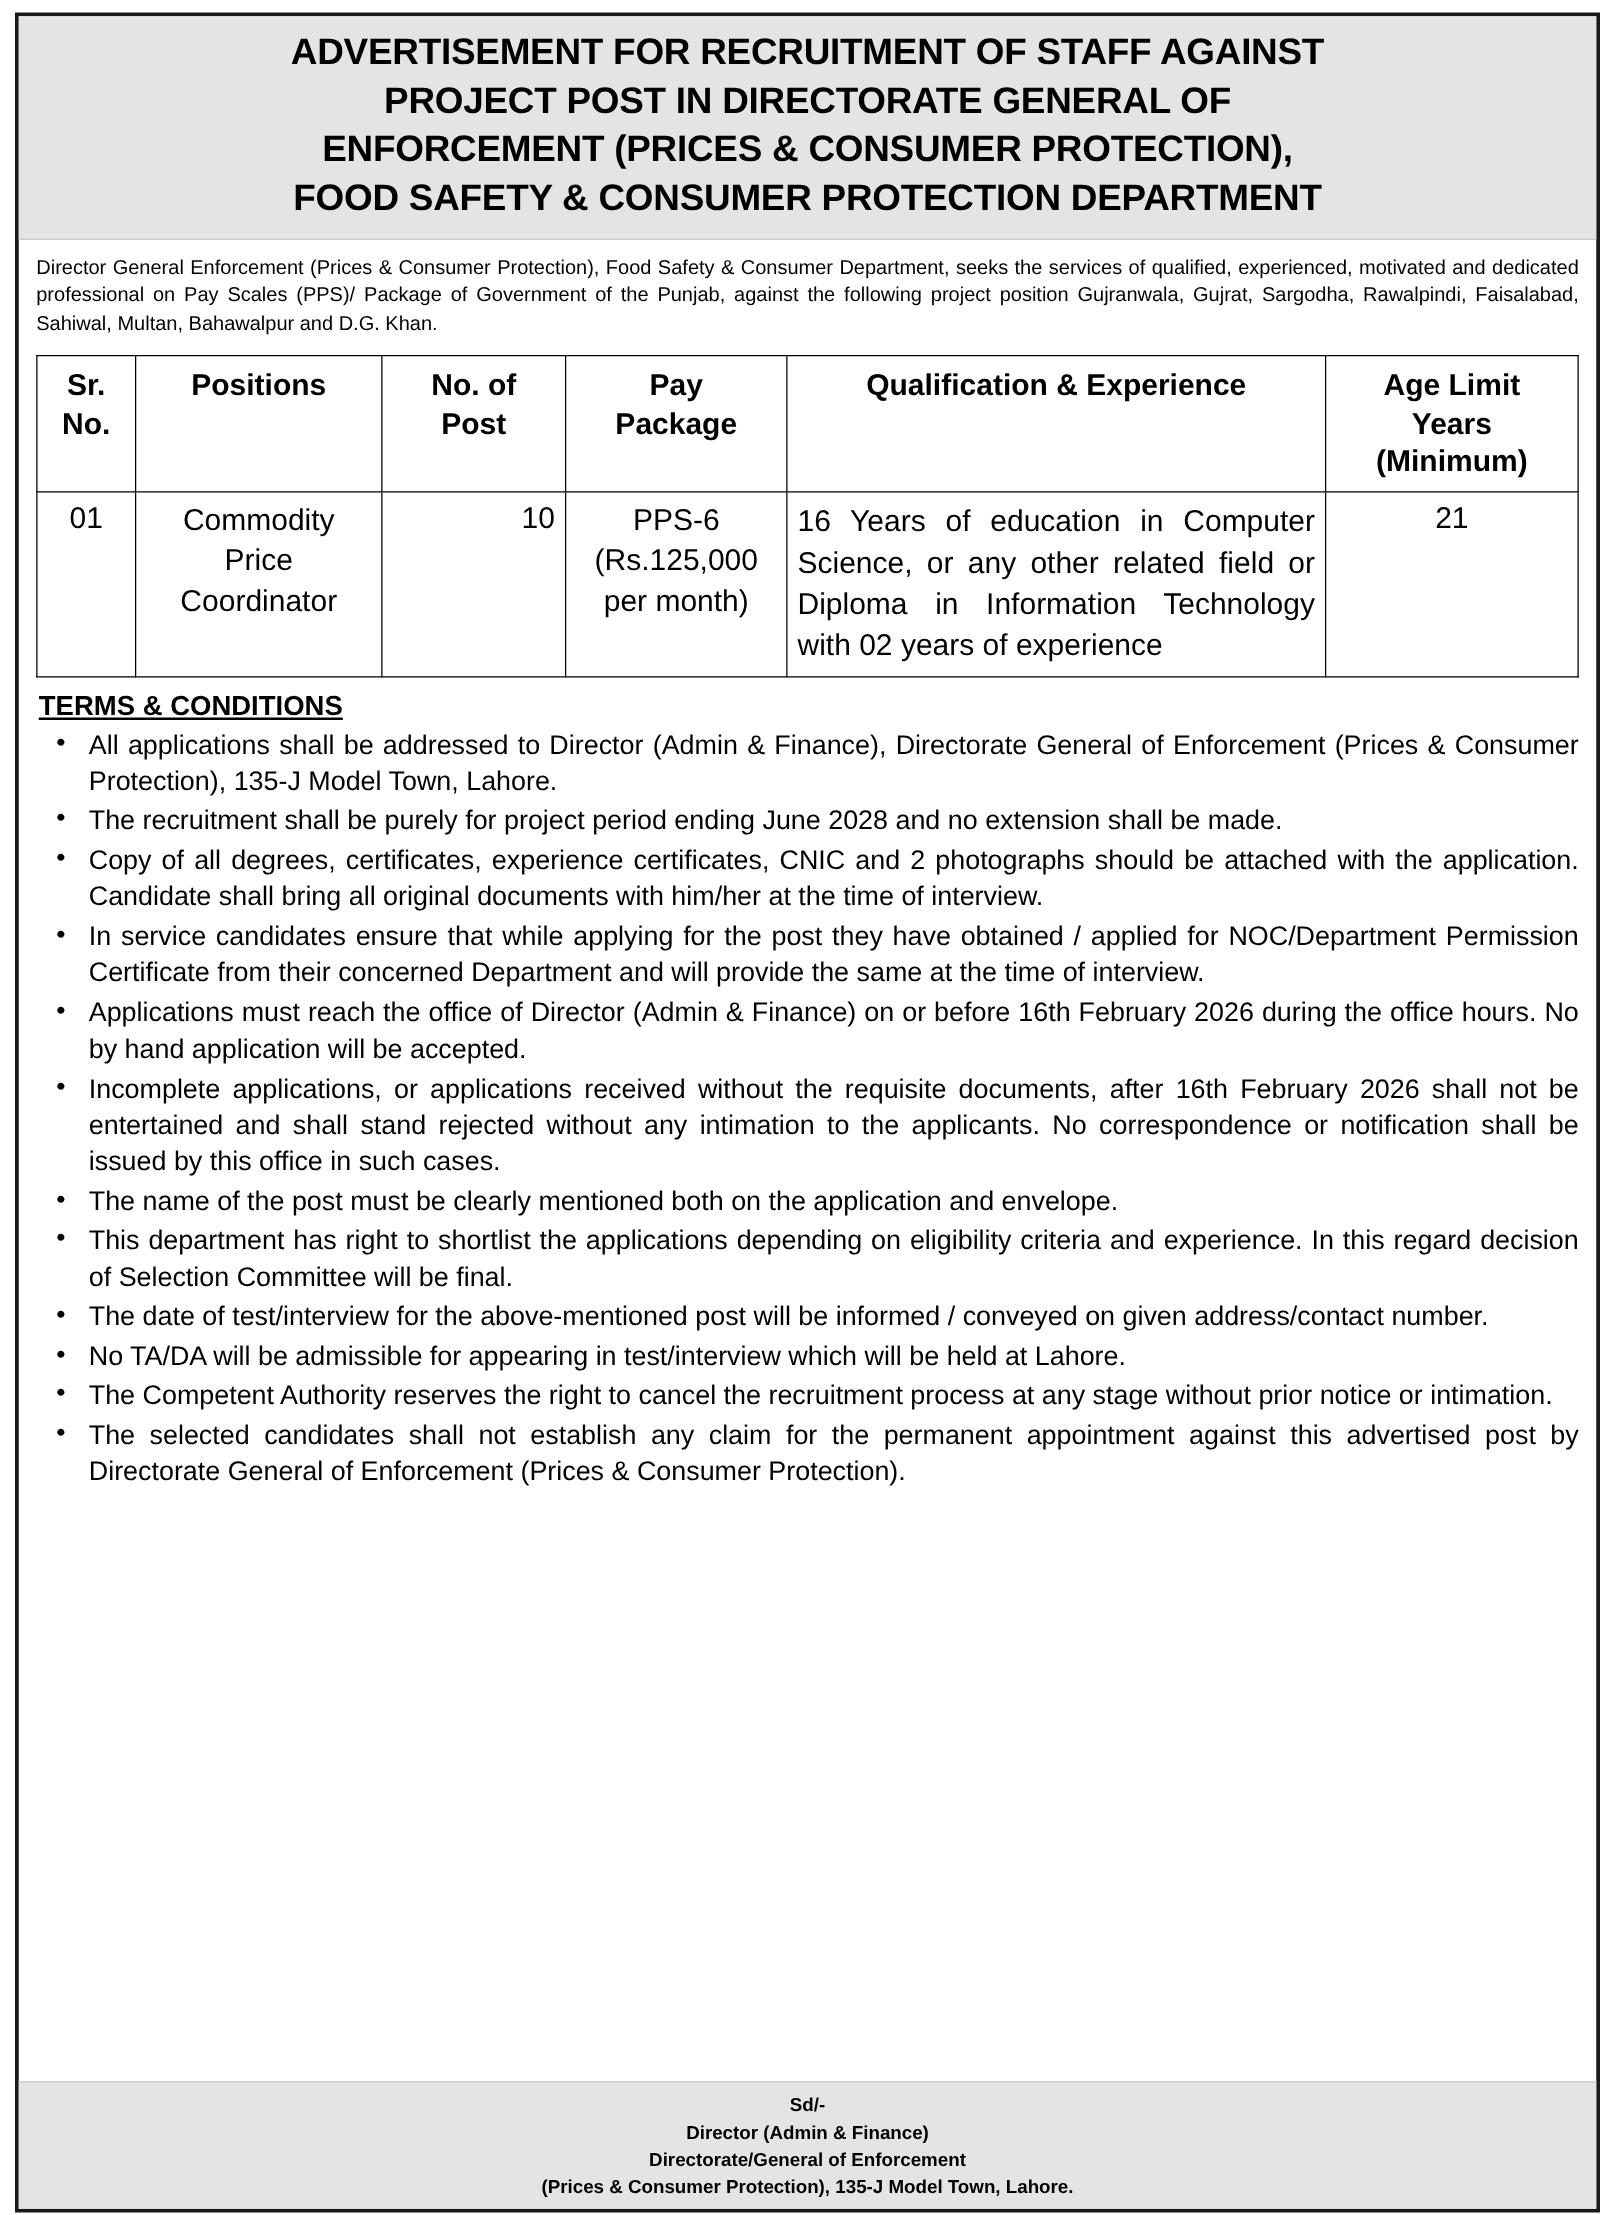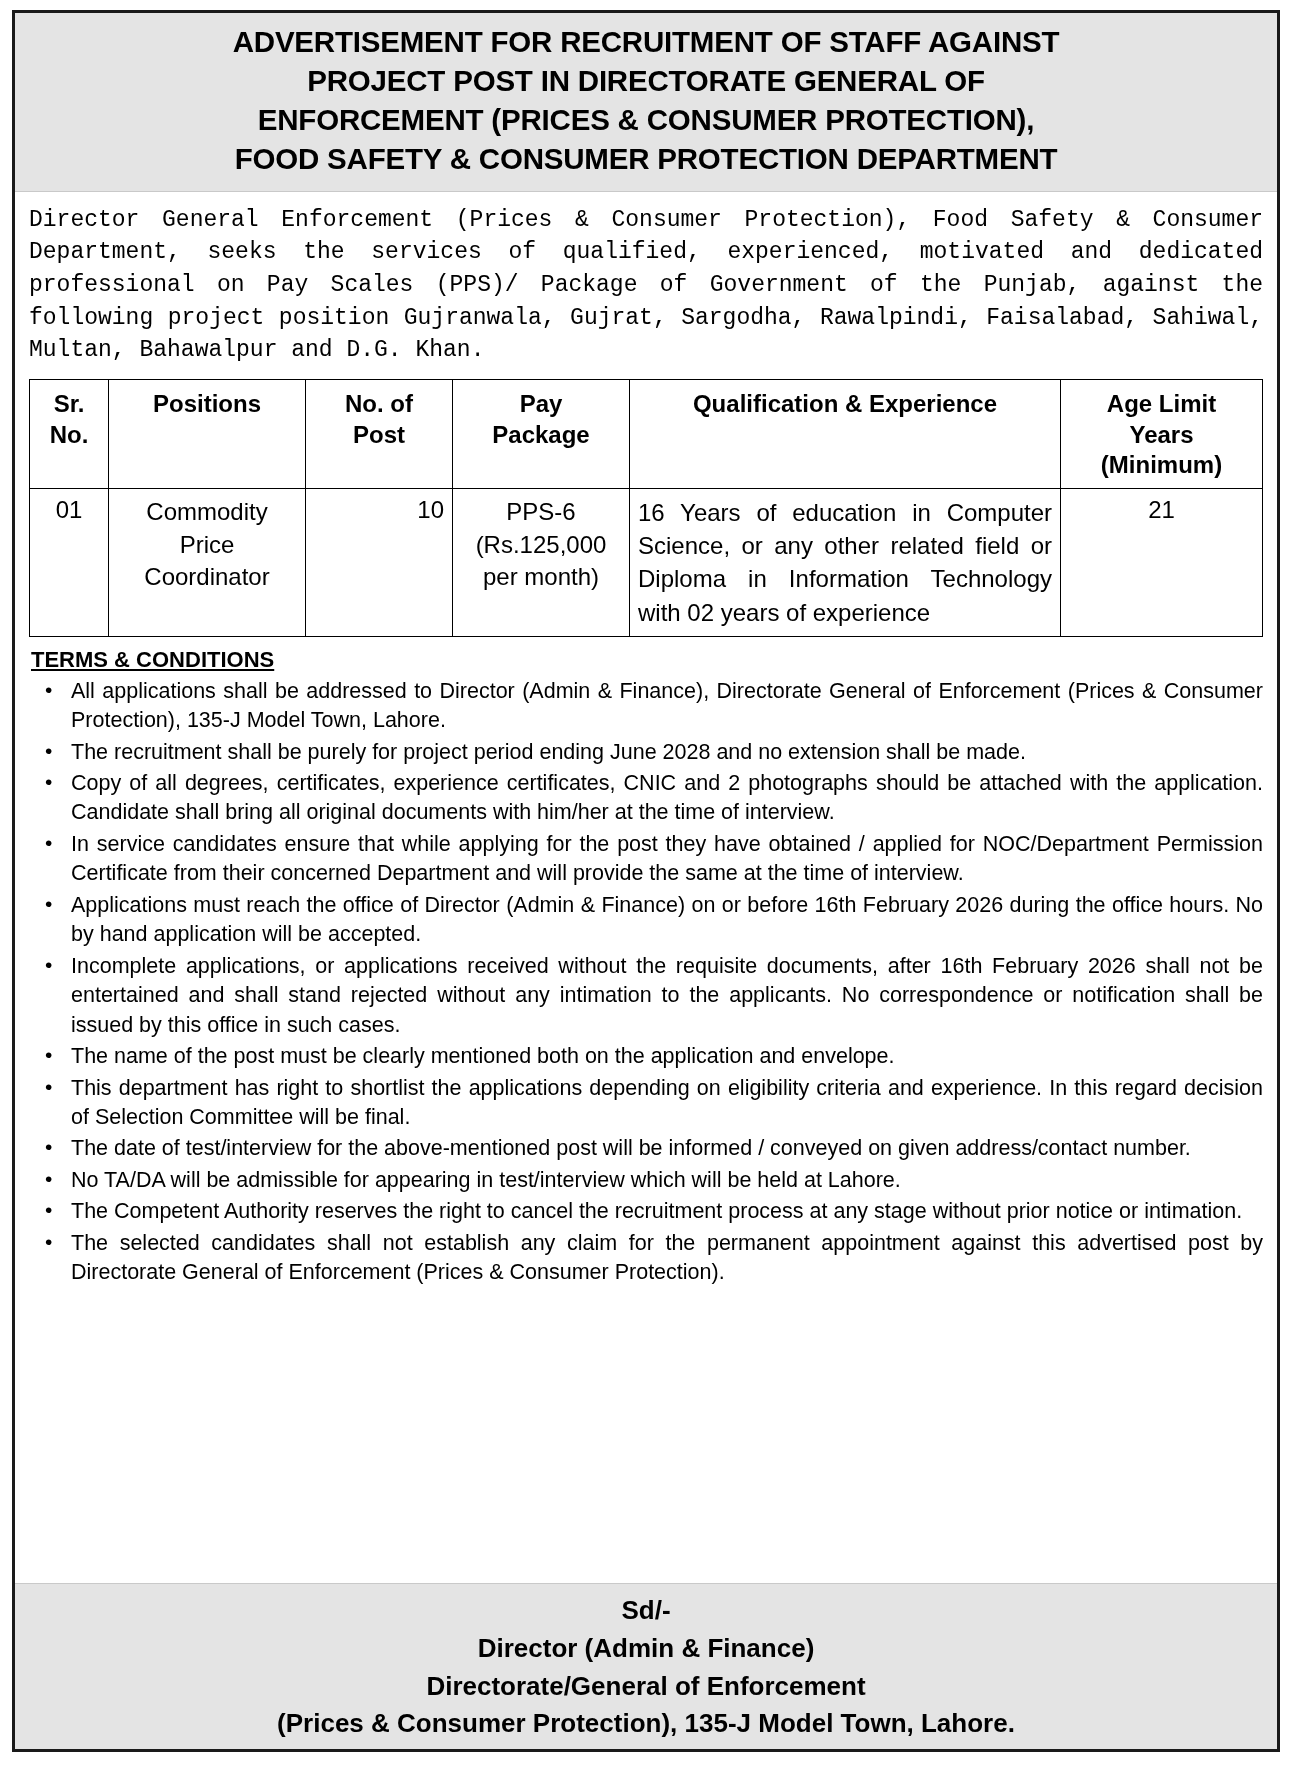--- a/index.html
+++ b/index.html
@@ -10,21 +10,21 @@
   body {
     width: 1292px;
     height: 1772px;
     font-family: "Liberation Sans", sans-serif;
     color: #000000;
   }
   .page {
     box-sizing: border-box;
     width: 1292px;
     height: 1772px;
-    padding: 10px 12px 20px 12px;
+    padding: 10px 12px 2px 12px;
     background: #ffffff;
   }
   .ad-frame {
     box-sizing: border-box;
     width: 100%;
     height: 100%;
     border: 3px solid #1a1a1a;
     padding: 0;
     background: #ffffff;
     display: flex;
@@ -40,25 +40,24 @@
   .header-band .hline {
     font-size: 29.5px;
     font-weight: bold;
     line-height: 1.32;
     letter-spacing: -0.2px;
     white-space: nowrap;
   }
   
   .intro {
     padding: 12px 14px 4px 14px;
-    font-size: 23px;
+    font-size: 16px;
     line-height: 1.42;
     text-align: justify;
     text-justify: inter-word;
-    font-family: Liberation Mono, monospace;
   }
   
   .table-wrap {
     padding: 8px 14px 0 14px;
   }
   table.jobs {
     border-collapse: collapse;
     width: 100%;
     font-size: 24px;
     table-layout: fixed;
@@ -121,21 +120,21 @@
     top: -1px;
     font-size: 21px;
   }
   
   .footer-band {
     background: #e4e4e4;
     border-top: 1px solid #c9c9c9;
     padding: 8px 16px 6px 16px;
     text-align: center;
     font-weight: bold;
-    font-size: 26px;
+    font-size: 15px;
     line-height: 1.45;
     margin-top: 8px;
   }
   .footer-last {
     display: flex;
     align-items: baseline;
     justify-content: center;
     position: relative;
     padding: 0 4px;
   }

